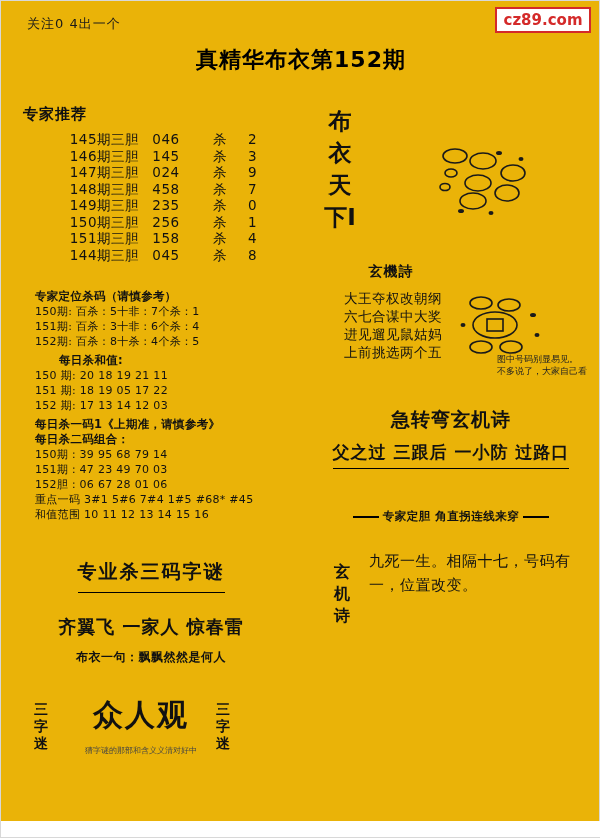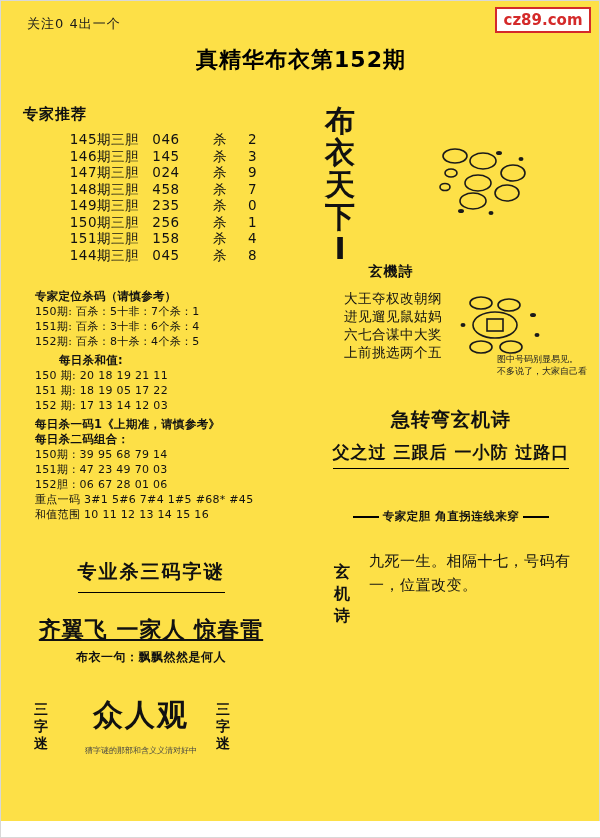--- a/index.html
+++ b/index.html
@@ -14,21 +14,21 @@
     font-family: "DejaVu Sans", "Liberation Sans", sans-serif;
     color: #111;
     overflow: hidden;
   }
   .page {
     position: relative;
     width: 600px;
     height: 838px;
     box-sizing: border-box;
     border: 1px solid #d8d8d8;
-    background: #fde047;
+    background: #eab308;
   }
 
   
   .top-note {
     position: absolute;
     top: 14px;
     left: 26px;
     font-size: 13px;
     letter-spacing: 1px;
     color: #1a1a1a;
@@ -120,24 +120,23 @@
     font-size: 19px;
     font-weight: bold;
     letter-spacing: 2px;
   }
   .riddle-title .ul { border-bottom: 1.5px solid #000; padding-bottom: 10px; }
   .riddle-line {
     position: absolute;
     top: 614px;
     left: 0; width: 300px;
     text-align: center;
-    font-size: 22px;
-    font-weight: bold;
-    letter-spacing: 1px;
-    text-decoration: underline;
+    font-size: 18px;
+    font-weight: bold;
+    letter-spacing: 1px;
   }
   .riddle-sub {
     position: absolute;
     top: 648px;
     left: 0; width: 300px;
     text-align: center;
     font-size: 12px;
     font-weight: bold;
     letter-spacing: 0.5px;
   }
@@ -174,21 +173,21 @@
     color: #444;
     line-height: 11px;
   }
 
   
   .bw-vert {
     position: absolute;
     top: 104px;
     left: 322px;
     width: 34px;
-    font-size: 30px;
+    font-size: 23px;
     font-weight: bold;
     line-height: 32px;
     text-align: center;
     letter-spacing: 0;
   }
 
   .balls-1 { position: absolute; top: 138px; left: 420px; width: 130px; height: 90px; }
   .balls-2 { position: absolute; top: 290px; left: 450px; width: 110px; height: 78px; }
 
   .xuanji-title {
@@ -402,22 +401,22 @@
       <ellipse cx="78" cy="14" rx="3" ry="2"></ellipse>
       <ellipse cx="100" cy="20" rx="2.5" ry="2"></ellipse>
       <ellipse cx="40" cy="72" rx="3" ry="2"></ellipse>
       <ellipse cx="70" cy="74" rx="2.5" ry="2"></ellipse>
     </g>
   </svg>
 
   <div class="xuanji-title">玄機詩</div>
   <div class="xuanji-poem">
     <div>大王夺权改朝纲</div>
+    <div>六七合谋中大奖</div>
     <div>进见遛见鼠姑妈</div>
-    <div>六七合谋中大奖</div>
     <div>上前挑选两个五</div>
   </div>
 
   <svg class="balls-2" viewBox="0 0 110 78">
     <g fill="none" stroke="#1a1a1a" stroke-width="1.6">
       <ellipse cx="30" cy="12" rx="11" ry="6"></ellipse>
       <ellipse cx="58" cy="14" rx="11" ry="6"></ellipse>
       <ellipse cx="44" cy="34" rx="22" ry="13"></ellipse>
       <rect x="36" y="28" width="16" height="12"></rect>
       <ellipse cx="30" cy="56" rx="11" ry="6"></ellipse>

